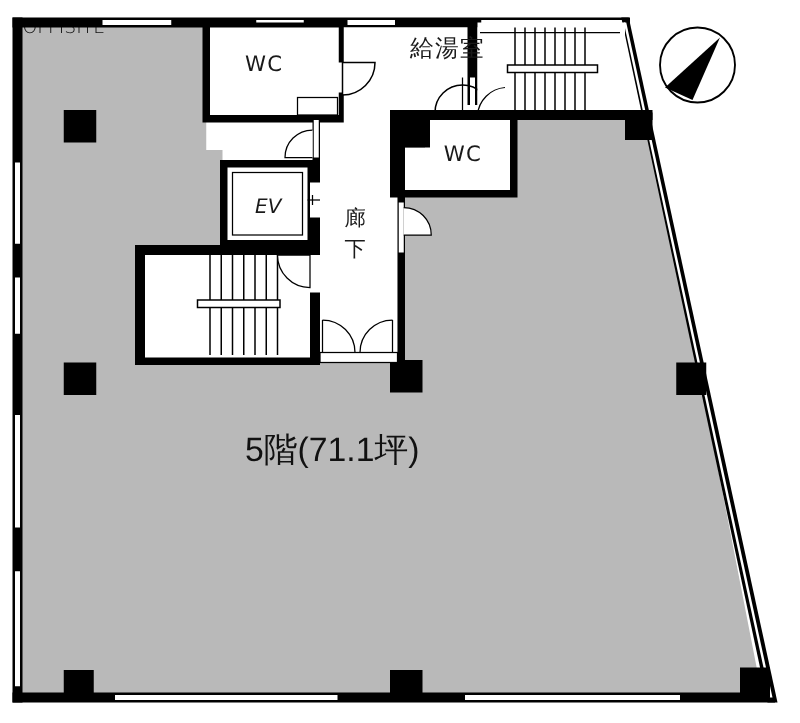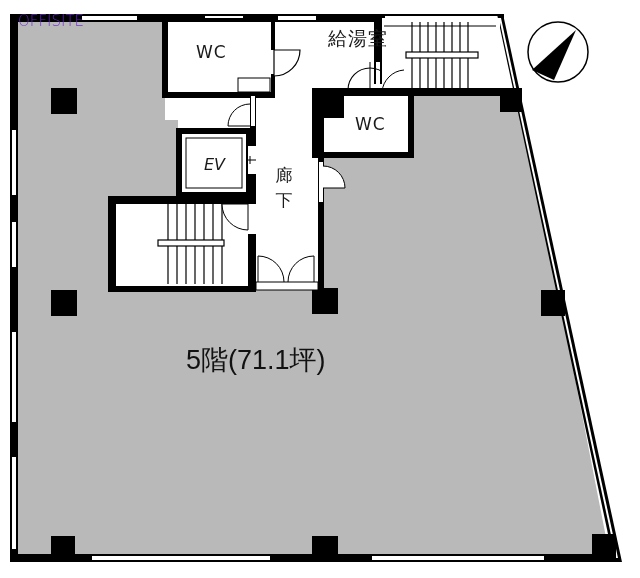--- a/index.html
+++ b/index.html
@@ -4,21 +4,21 @@
 <style>
   html, body { margin:0; padding:0; background:#ffffff; }
   body { width:640px; height:578px; position:relative; overflow:hidden; font-family:"DejaVu Sans", sans-serif; }
   #plan { position:absolute; left:0; top:0; width:640px; height:578px; }
   .lbl { position:absolute; color:#1a1a1a; white-space:nowrap; }
   .wc { font-size:17px; letter-spacing:1px; }
   .kyuto { font-size:19px; letter-spacing:1px;margin-left:20px; }
   .ev { font-size:16px;font-style:italic; }
   .rouka { font-size:17px; line-height:24px; width:20px; text-align:center; }
   .area { font-size:27px; font-family:"Liberation Sans", sans-serif; color:#111; }
-  .watermark { font-size:15px; color:#6d28d9; font-family:"DejaVu Sans", sans-serif; font-weight:200; letter-spacing:0px; opacity:0.9;}
+  .watermark { font-size:15px; color:#000000; font-family:"DejaVu Sans", sans-serif; font-weight:200; letter-spacing:0px; opacity:0.9;}
 </style>
 </head>
 <body>
 
 <svg id="plan" viewBox="0 0 640 578" xmlns="http://www.w3.org/2000/svg">
 
   <polygon points="14,15 165,15 165,96 258,96 258,120 178,120 178,196 110,196 110,288 318,288 318,96 500,96 520,96 610,558 14,558" fill="#b9b9b9"></polygon>
 
   <rect x="10" y="14" width="494" height="8" fill="#000"></rect>
   <rect x="82" y="16" width="55" height="4" fill="#fff"></rect>
@@ -125,13 +125,13 @@
   </g>
 </svg>
 
 <div class="lbl watermark" style="left:18px;top:12px;">OFFISITE</div>
 <div class="lbl wc" style="left:196px;top:42px;">WC</div>
 <div class="lbl kyuto" style="left:308px;top:26px;">給湯室</div>
 <div class="lbl wc" style="left:355px;top:114px;">WC</div>
 <div class="lbl ev" style="left:204px;top:155px;">EV</div>
 <div class="lbl rouka" style="left:274px;top:163px;">廊</div>
 <div class="lbl rouka" style="left:274px;top:188px;">下</div>
-<div class="lbl area" style="left:186px;top:342px;">5階(71.1坪)</div>
+<div class="lbl area" style="left:196px;top:342px;">5階(71.1坪)</div>
 
 </body></html>

